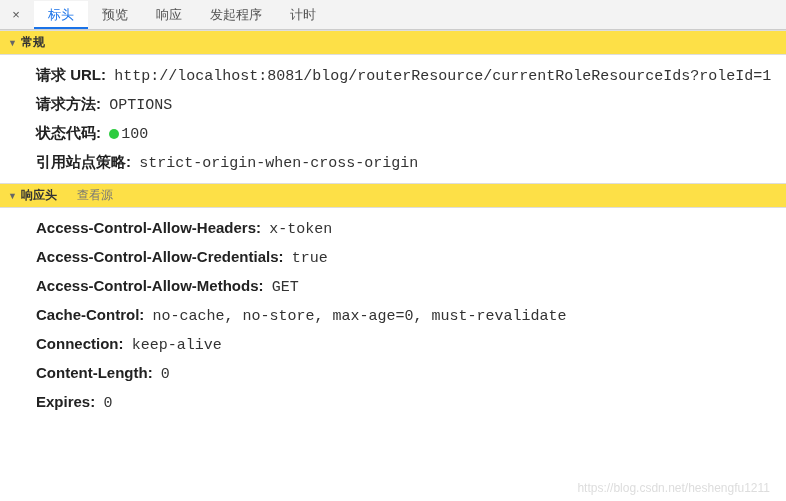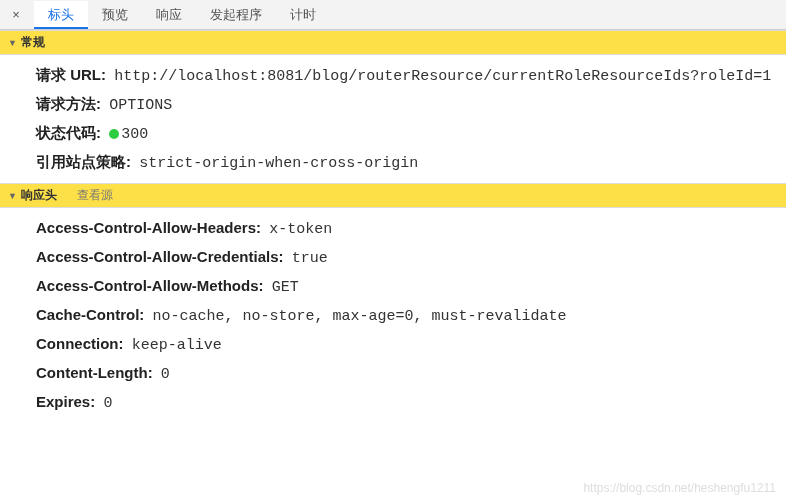--- a/index.html
+++ b/index.html
@@ -99,21 +99,21 @@
     width: 10px;
     height: 10px;
     background: #2ecc40;
     border-radius: 50%;
     margin-right: 2px;
     vertical-align: middle;
   }
   .watermark {
     position: absolute;
     bottom: 6px;
-    right: 10px;
+    right: 16px;
     color: #ddd;
     font-size: 12px;
     font-family: Arial, sans-serif;
     pointer-events: none;
   }
 </style>
 </head>
 <body>
 
 <div class="toolbar">
@@ -136,21 +136,21 @@
     <div class="row">
       <span class="label">请求 URL:</span>
       <span class="value">http://localhost:8081/blog/routerResource/currentRoleResourceIds?roleId=1</span>
     </div>
     <div class="row">
       <span class="label">请求方法:</span>
       <span class="value">OPTIONS</span>
     </div>
     <div class="row">
       <span class="label">状态代码:</span>
-      <span class="value"><span class="status-dot"></span><span>300</span></span>
+      <span class="value"><span class="status-dot"></span><span>100</span></span>
     </div>
     <div class="row">
       <span class="label">引用站点策略:</span>
       <span class="value">strict-origin-when-cross-origin</span>
     </div>
   </div>
 
   <div class="section-header">
     <span><span class="tri">▼</span><span class="title">响应头</span></span>
     <span class="link">查看源</span>

